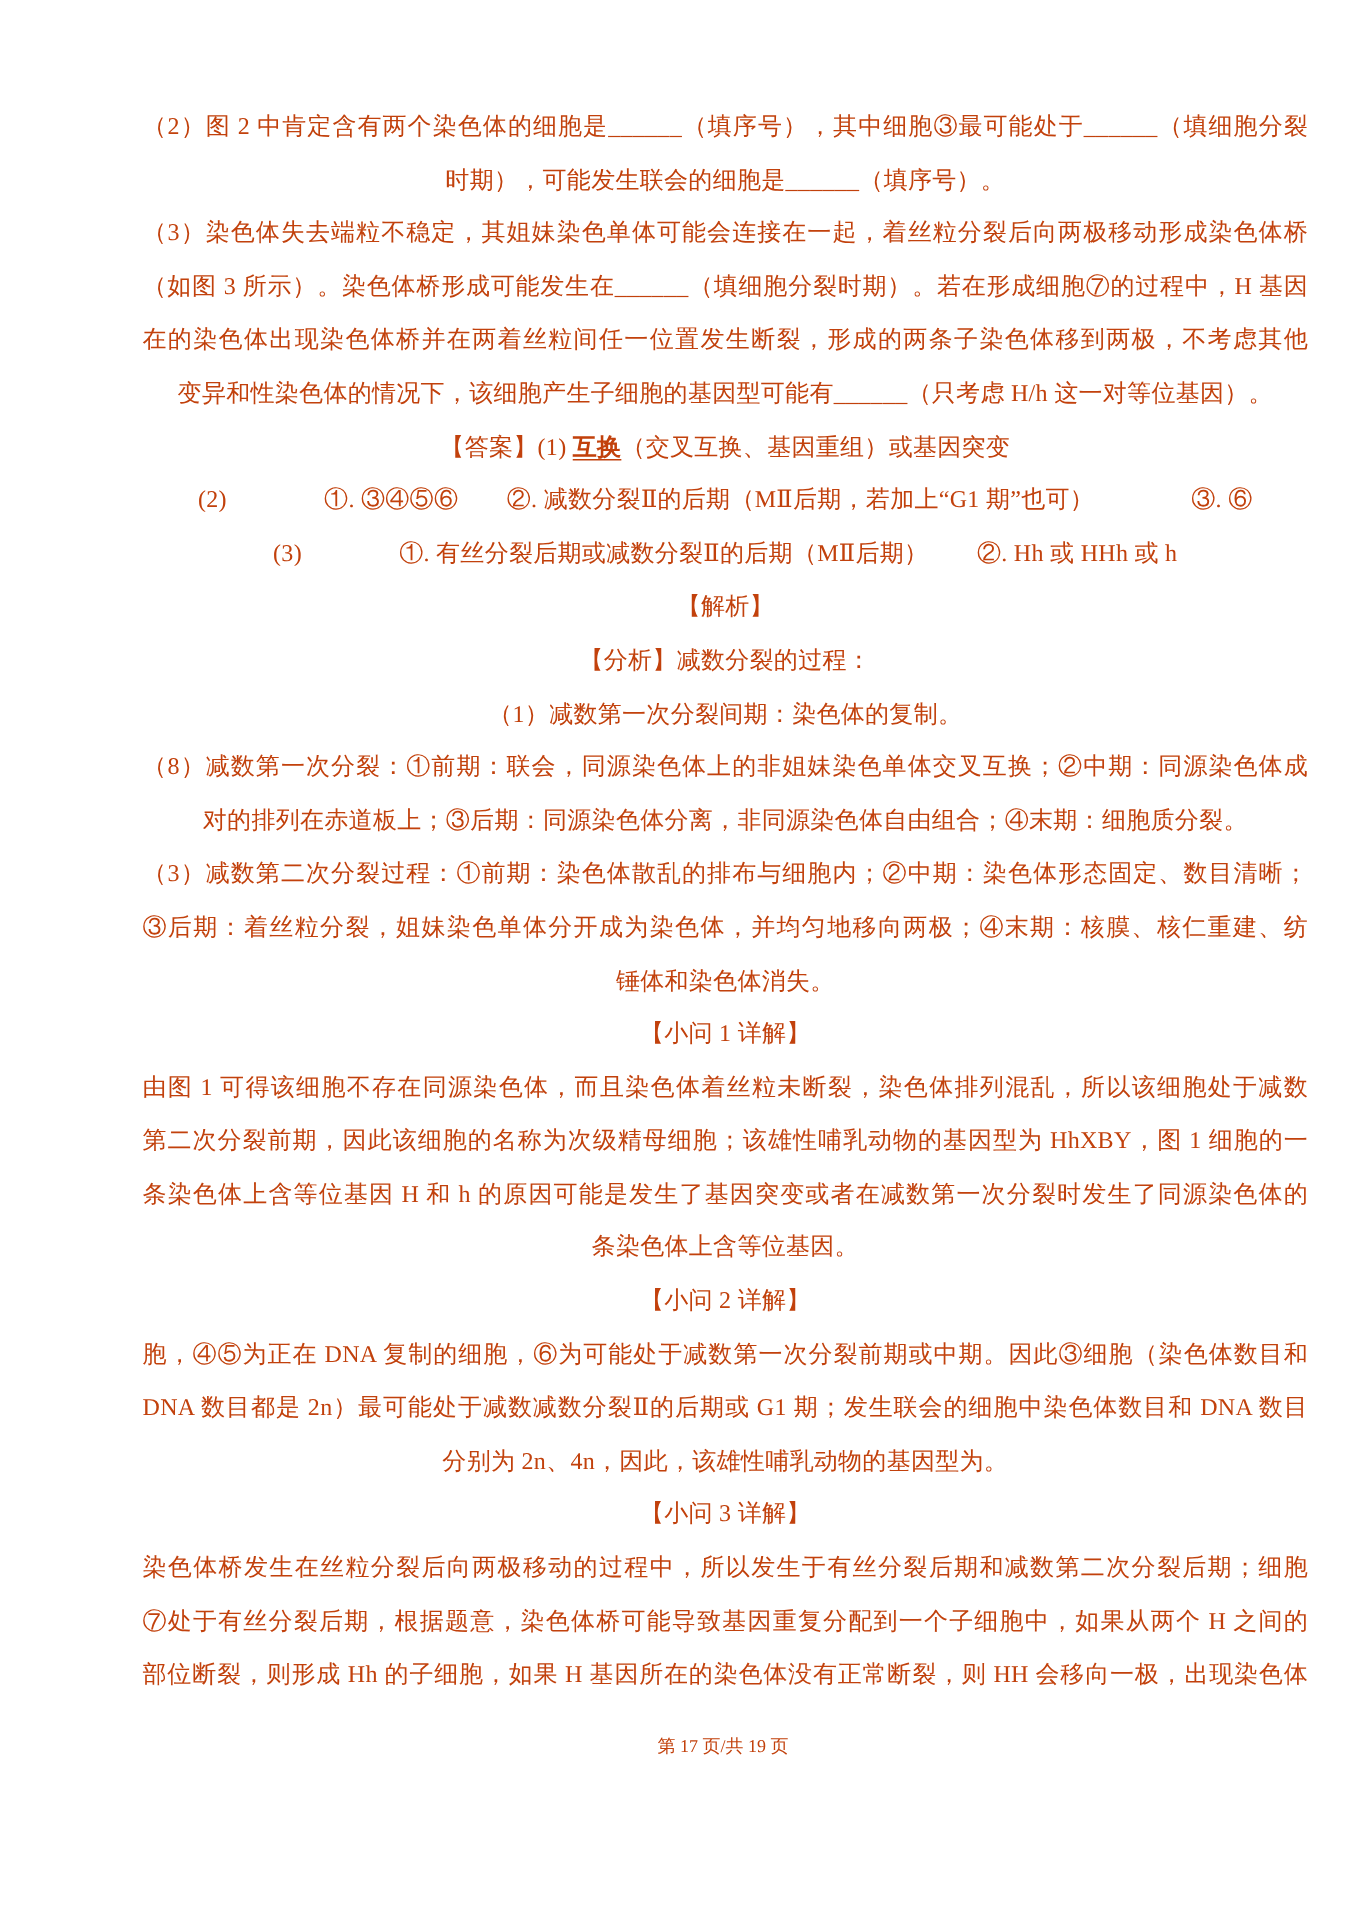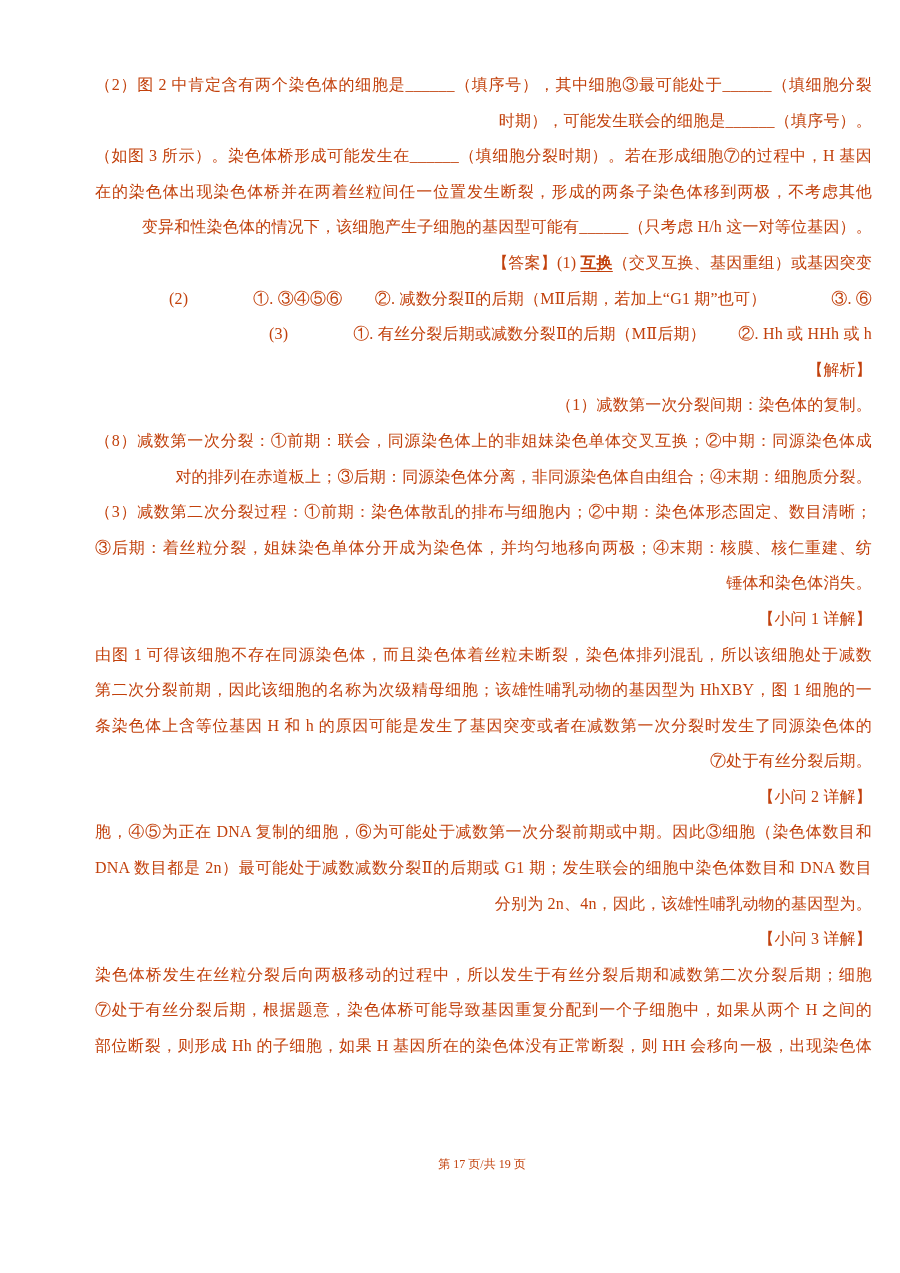--- a/index.html
+++ b/index.html
@@ -20,21 +20,21 @@
     width: 777px;
   }
   .line {
     height: 35.6px;
     line-height: 35.6px;
     font-size: 16px;
     letter-spacing: 0.2px;
     white-space: normal;
     overflow: hidden;
   }
-  .line.left { text-align: right; }
+  .line.left { text-align: center; }
   .line.justify {
     text-align: justify;
     text-align-last: justify;
   }
   .u {
     text-decoration: underline;
     text-underline-offset: 3px;
     font-weight: bold;
   }
   .footer {
@@ -47,38 +47,40 @@
     line-height: 20px;
   }
 </style>
 </head>
 <body>
 
 <div class="page">
   <div class="content">
       <div class="line justify"><span>（2）图 2 中肯定含有两个染色体的细胞是______（填序号），其中细胞③最可能处于______（填细胞分裂</span></div>
       <div class="line left"><span>时期），可能发生联会的细胞是______（填序号）。</span></div>
+      <div class="line justify"><span>（3）染色体失去端粒不稳定，其姐妹染色单体可能会连接在一起，着丝粒分裂后向两极移动形成染色体桥</span></div>
       <div class="line justify"><span>（如图 3 所示）。染色体桥形成可能发生在______（填细胞分裂时期）。若在形成细胞⑦的过程中，H 基因所</span></div>
       <div class="line justify"><span>在的染色体出现染色体桥并在两着丝粒间任一位置发生断裂，形成的两条子染色体移到两极，不考虑其他</span></div>
       <div class="line left"><span>变异和性染色体的情况下，该细胞产生子细胞的基因型可能有______（只考虑 H/h 这一对等位基因）。</span></div>
       <div class="line left"><span>【答案】(1) </span><span class="u">互换</span><span>（交叉互换、基因重组）或基因突变</span></div>
       <div class="line left"><span>(2)　　　　①. ③④⑤⑥　　②. 减数分裂Ⅱ的后期（MⅡ后期，若加上“G1 期”也可）　　　　③. ⑥</span></div>
       <div class="line left"><span>(3)　　　　①. 有丝分裂后期或减数分裂Ⅱ的后期（MⅡ后期）　　②. Hh 或 HHh 或 h</span></div>
       <div class="line left"><span>【解析】</span></div>
+      <div class="line left"><span>【分析】减数分裂的过程：</span></div>
       <div class="line left"><span>（1）减数第一次分裂间期：染色体的复制。</span></div>
       <div class="line justify"><span>（8）减数第一次分裂：①前期：联会，同源染色体上的非姐妹染色单体交叉互换；②中期：同源染色体成</span></div>
       <div class="line left"><span>对的排列在赤道板上；③后期：同源染色体分离，非同源染色体自由组合；④末期：细胞质分裂。</span></div>
       <div class="line justify"><span>（3）减数第二次分裂过程：①前期：染色体散乱的排布与细胞内；②中期：染色体形态固定、数目清晰；</span></div>
       <div class="line justify"><span>③后期：着丝粒分裂，姐妹染色单体分开成为染色体，并均匀地移向两极；④末期：核膜、核仁重建、纺</span></div>
       <div class="line left"><span>锤体和染色体消失。</span></div>
       <div class="line left"><span>【小问 1 详解】</span></div>
       <div class="line justify"><span>由图 1 可得该细胞不存在同源染色体，而且染色体着丝粒未断裂，染色体排列混乱，所以该细胞处于减数</span></div>
       <div class="line justify"><span>第二次分裂前期，因此该细胞的名称为次级精母细胞；该雄性哺乳动物的基因型为 HhXBY，图 1 细胞的一</span></div>
       <div class="line justify"><span>条染色体上含等位基因 H 和 h 的原因可能是发生了基因突变或者在减数第一次分裂时发生了同源染色体的</span></div>
-      <div class="line left"><span>⑦处于有丝分裂后期。</span></div>
+      <div class="line left"><span>条染色体上含等位基因。</span></div>
       <div class="line left"><span>【小问 2 详解】</span></div>
       <div class="line justify"><span>胞，④⑤为正在 DNA 复制的细胞，⑥为可能处于减数第一次分裂前期或中期。因此③细胞（染色体数目和</span></div>
       <div class="line justify"><span>DNA 数目都是 2n）最可能处于减数减数分裂Ⅱ的后期或 G1 期；发生联会的细胞中染色体数目和 DNA 数目</span></div>
       <div class="line left"><span>分别为 2n、4n，因此，该雄性哺乳动物的基因型为。</span></div>
       <div class="line left"><span>【小问 3 详解】</span></div>
       <div class="line justify"><span>染色体桥发生在丝粒分裂后向两极移动的过程中，所以发生于有丝分裂后期和减数第二次分裂后期；细胞</span></div>
       <div class="line justify"><span>⑦处于有丝分裂后期，根据题意，染色体桥可能导致基因重复分配到一个子细胞中，如果从两个 H 之间的</span></div>
       <div class="line justify"><span>部位断裂，则形成 Hh 的子细胞，如果 H 基因所在的染色体没有正常断裂，则 HH 会移向一极，出现染色体</span></div>
     </div>
   <div class="footer">第 17 页/共 19 页</div>

